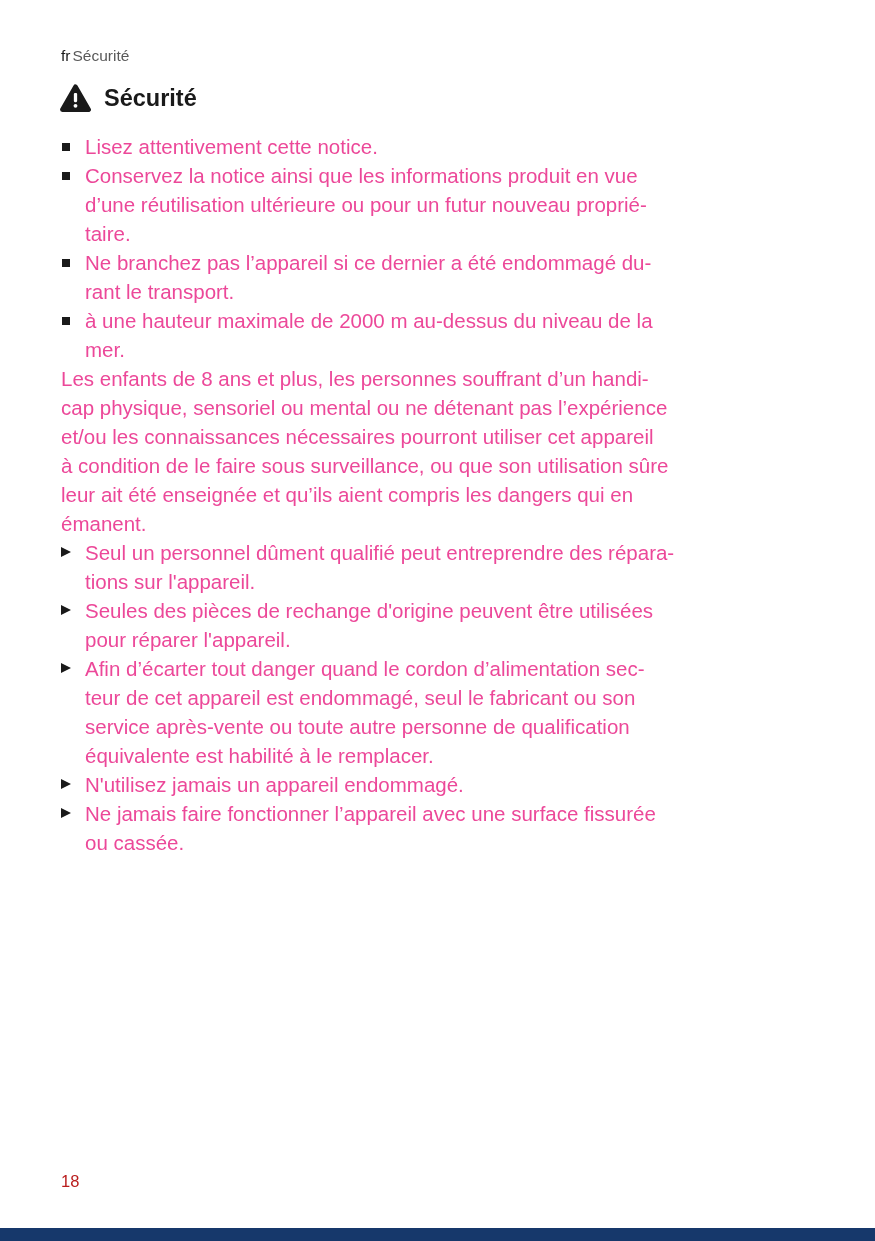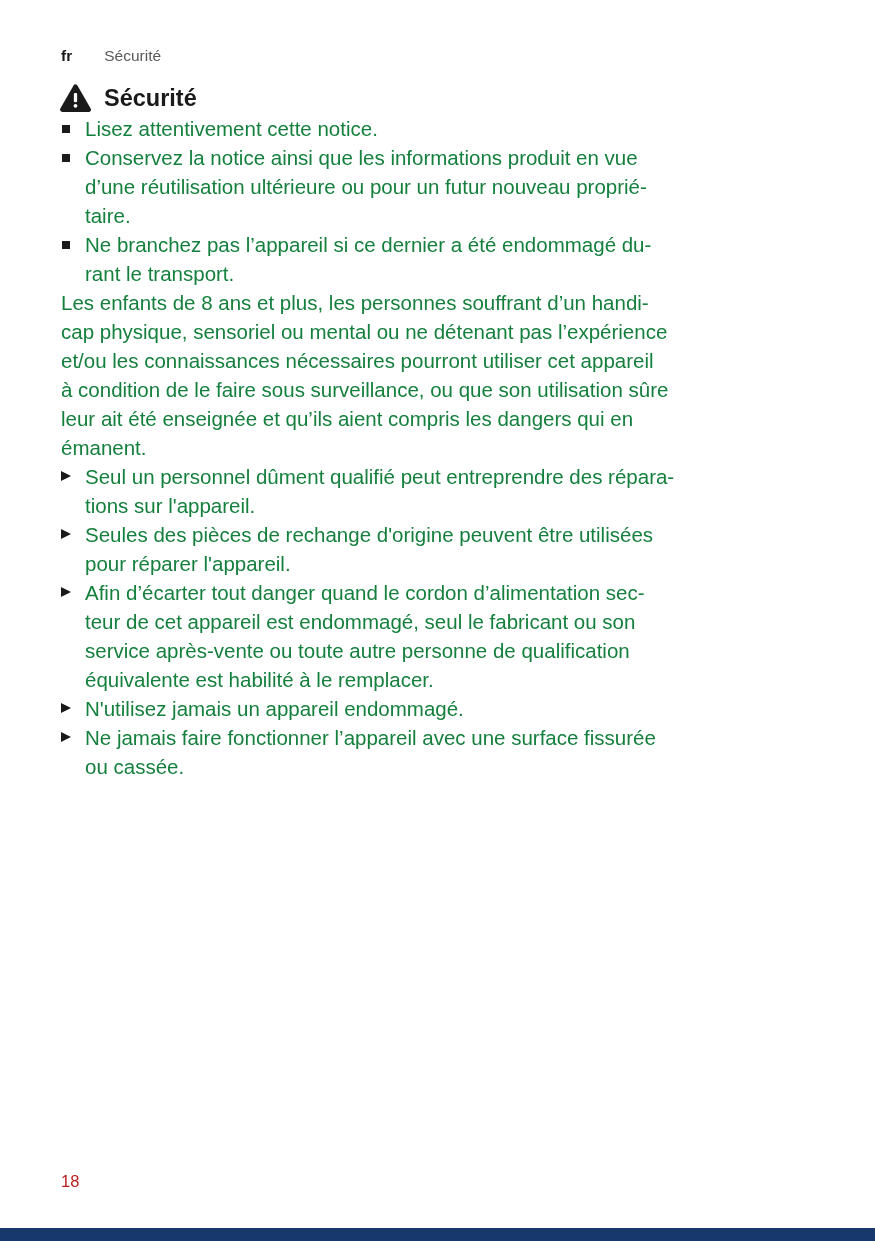--- a/index.html
+++ b/index.html
@@ -8,33 +8,33 @@
     width:875px; height:1241px;
     background:#ffffff;
     font-family:"Liberation Sans", sans-serif;
     color:#1a1a1a;
     overflow:hidden;
   }
   .runninghead {
     position:absolute; left:61px; top:46px;
     font-size:15.5px; line-height:20px;
   }
-  .runninghead .lang { font-weight:bold; color:#1a1a1a; margin-right:32px; }
+  .runninghead .lang { font-weight:normal; color:#1a1a1a; margin-right:2px; }
   .runninghead .section { color:#595959; }
   .title-row {
     position:absolute; left:60px; top:84px;
     display:flex; align-items:center; gap:13px;
   }
   .title-row .warn { width:31px; height:29px; display:block; }
   .title-row h1 {
     margin:0; font-size:23.5px; font-weight:bold; color:#1a1a1a;
   }
   .content {
-    position:absolute; left:61px; top:114px; width:758px;
-    font-size:20.5px; line-height:29px; color:#15803d;
+    position:absolute; left:61px; top:132px; width:758px;
+    font-size:20.5px; line-height:29px; color:#ec4899;
   }
   .block { display:flex; align-items:flex-start; }
   .block .marker { flex:0 0 24px; display:block; }
   .block .text { flex:1 1 auto; white-space:pre-line; }
   .sq { display:block; width:8px; height:8px; background:#1a1a1a; margin-top:11px; margin-left:1px; }
   .tri {
     display:block; width:0; height:0; margin-top:9px;
     border-left:10px solid #1a1a1a;
     border-top:5.5px solid transparent;
     border-bottom:5.5px solid transparent;
@@ -82,20 +82,27 @@
 d’une réutilisation ultérieure ou pour un futur nouveau proprié-
 taire.</span>
       </div>
       <div class="block bullet">
         <span class="marker">
           <span class="sq"></span>
         </span>
         <span class="text">Ne branchez pas l’appareil si ce dernier a été endommagé du-
 rant le transport.</span>
       </div>
+      <div class="block bullet">
+        <span class="marker">
+          <span class="sq"></span>
+        </span>
+        <span class="text">à une hauteur maximale de 2000 m au-dessus du niveau de la
+mer.</span>
+      </div>
       <div class="block para">
         <span class="text">Les enfants de 8 ans et plus, les personnes souffrant d’un handi-
 cap physique, sensoriel ou mental ou ne détenant pas l’expérience
 et/ou les connaissances nécessaires pourront utiliser cet appareil
 à condition de le faire sous surveillance, ou que son utilisation sûre
 leur ait été enseignée et qu’ils aient compris les dangers qui en
 émanent.</span>
       </div>
       <div class="block action">
         <span class="marker">

